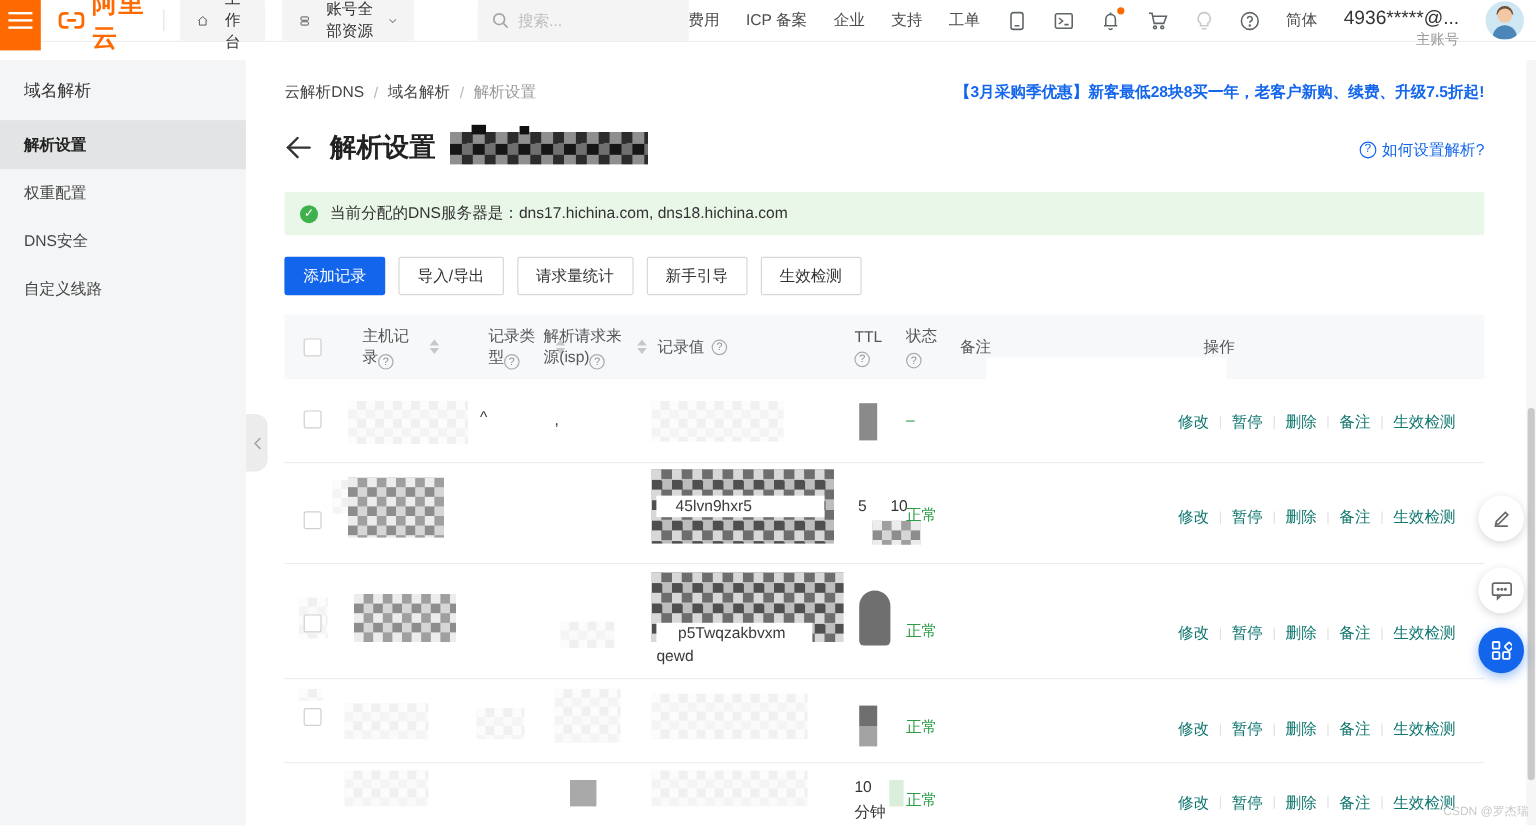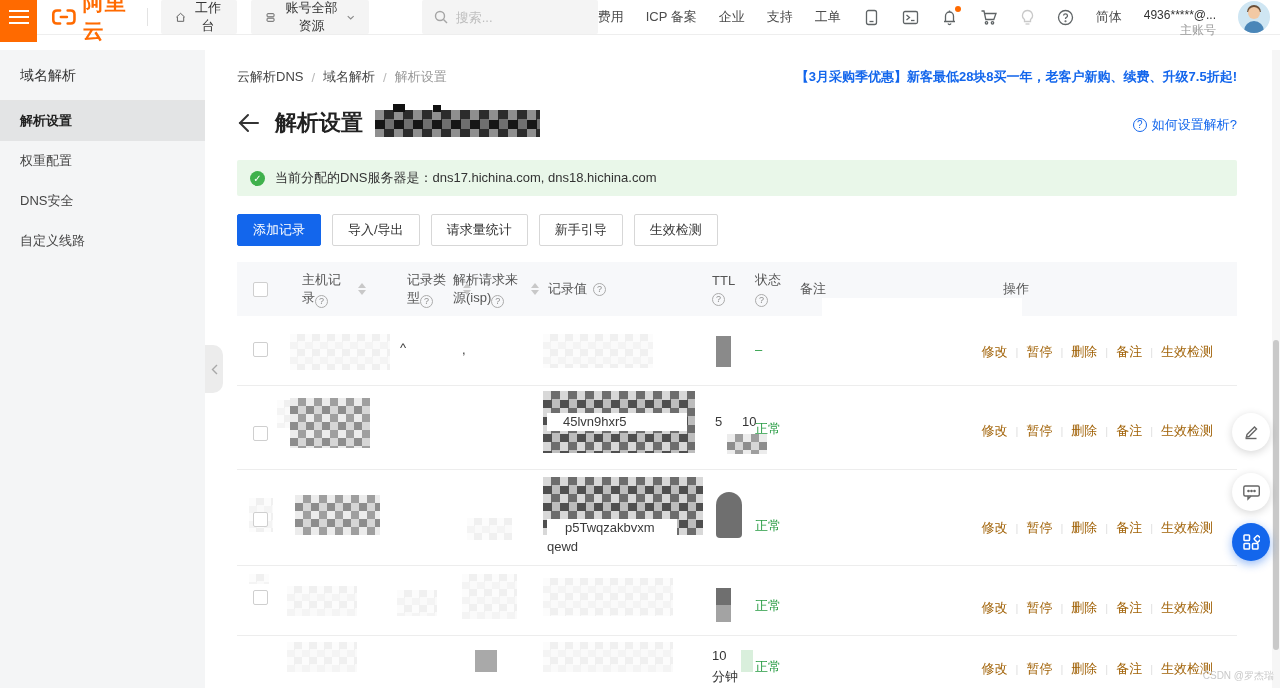--- a/index.html
+++ b/index.html
@@ -23,21 +23,21 @@
     background:#f4f4f4; border-radius:2px; padding:0 12px; margin-left:39px; }
   .tb-search input { border:none; background:transparent; outline:none; font-size:13px;
     width:130px; color:#333; }
   .tb-search input::placeholder { color:#bdbdbd; }
   .tb-right { display:flex; align-items:center; margin-left:auto; padding-right:10px; gap:22px; }
   .tb-link { font-size:13px; color:#4c4c4c; cursor:pointer; white-space:nowrap; }
   .tb-ico { position:relative; display:flex; align-items:center; cursor:pointer; }
   .dot { position:absolute; right:-3px; top:-3px; width:6px; height:6px; border-radius:50%;
     background:#ff6a00; }
   .account { text-align:right; line-height:1.25; cursor:pointer; }
-  .acc-id { font-size:12px; color:#333;margin-top:12px; }
+  .acc-id { font-size:16px; color:#333;margin-top:12px; }
   .acc-type { font-size:12px; color:#999; }
   .avatar { width:32px; height:32px; border-radius:50%; background:#cfe6f3; position:relative;
     overflow:hidden; cursor:pointer; }
   .avatar .head { position:absolute; left:10px; top:6px; width:12px; height:12px;
     border-radius:50%; background:#f2c9a4; }
   .avatar .hair { position:absolute; left:9px; top:4px; width:14px; height:7px;
     border-radius:7px 7px 0 0; background:#6b4f37; }
   .avatar .body { position:absolute; left:6px; top:20px; width:20px; height:12px;
     border-radius:10px 10px 0 0; background:#4a86b8; }
 
@@ -124,21 +124,21 @@
   .thead .cb { position:absolute; left:16px; top:20px; }
   .hd-redact { position:absolute; left:585px; top:36px; width:200px; height:18px;
     background:#fff; }
 
   .row { position:absolute; left:32px; right:43px; border-bottom:1px solid #ededed;
     font-size:13px; }
   .row .cb { position:absolute; }
   .status { position:absolute; left:518px; color:#2a9d45; }
   .ttl-txt { position:absolute; left:475px; color:#333; }
   .row-actions { position:absolute; right:24px; display:flex; gap:8px; align-items:center; }
-  .act { color:#a16207; cursor:pointer; text-decoration:none; font-size:13px; }
+  .act { color:#0f766e; cursor:pointer; text-decoration:none; font-size:13px; }
   .asep { color:#e0e0e0; font-size:11px; }
   .peek { position:absolute; color:#3a3a3a; }
 
   .mz { position:absolute; }
   .mz-dark { background:conic-gradient(#6d6d6d 25%,#bdbdbd 0 50%,#4f4f4f 0 75%,#d8d8d8 0);
     background-size:17px 17px; }
   .mz-mid { background:conic-gradient(#9f9f9f 25%,#d6d6d6 0 50%,#8d8d8d 0 75%,#ececec 0);
     background-size:16px 16px; }
   .mz-faint { background:conic-gradient(#f0f0f0 25%,#fafafa 0 50%,#f4f4f4 0 75%,#fcfcfc 0);
     background-size:15px 15px; }

